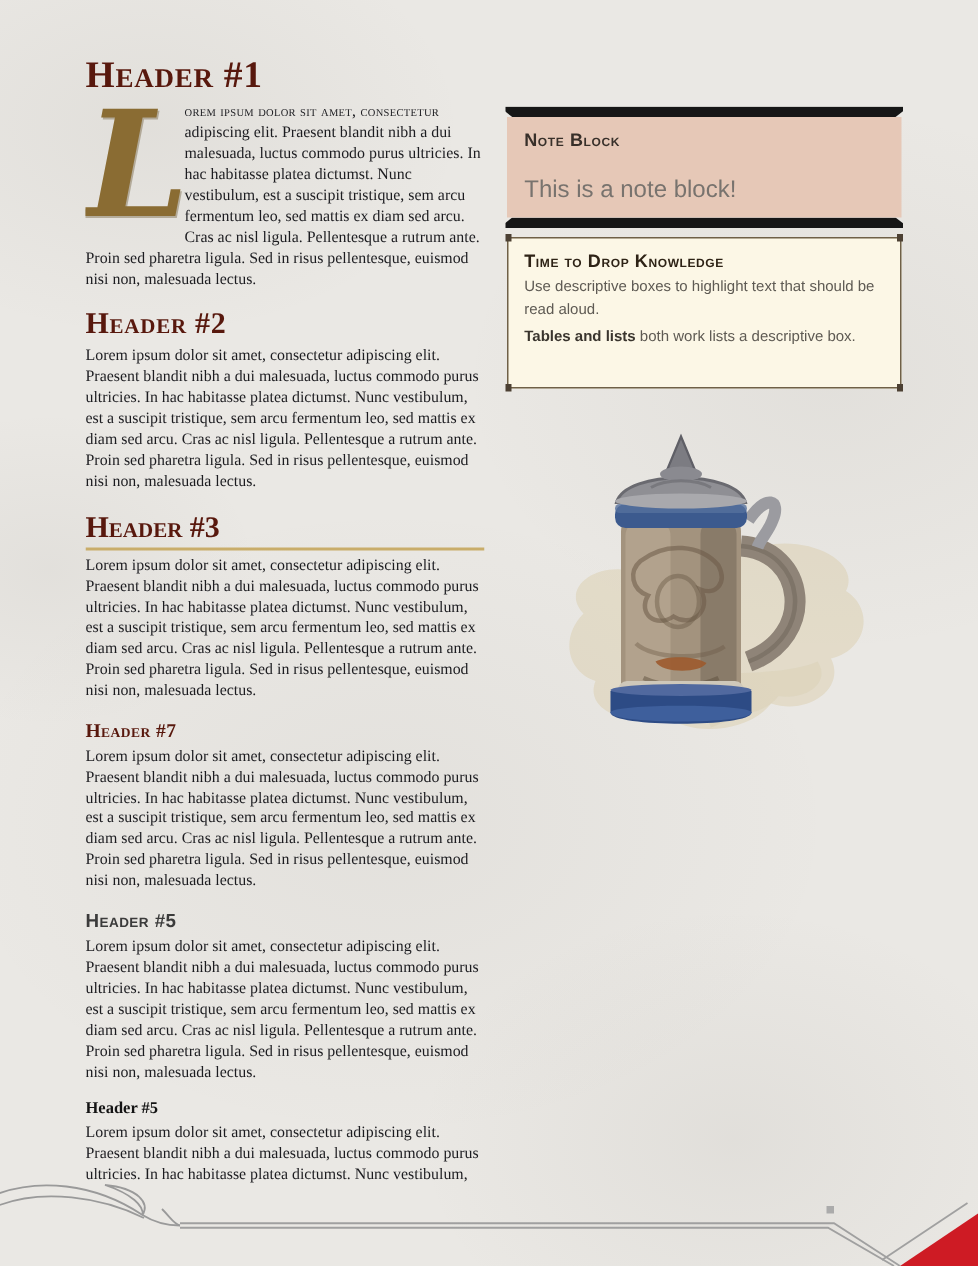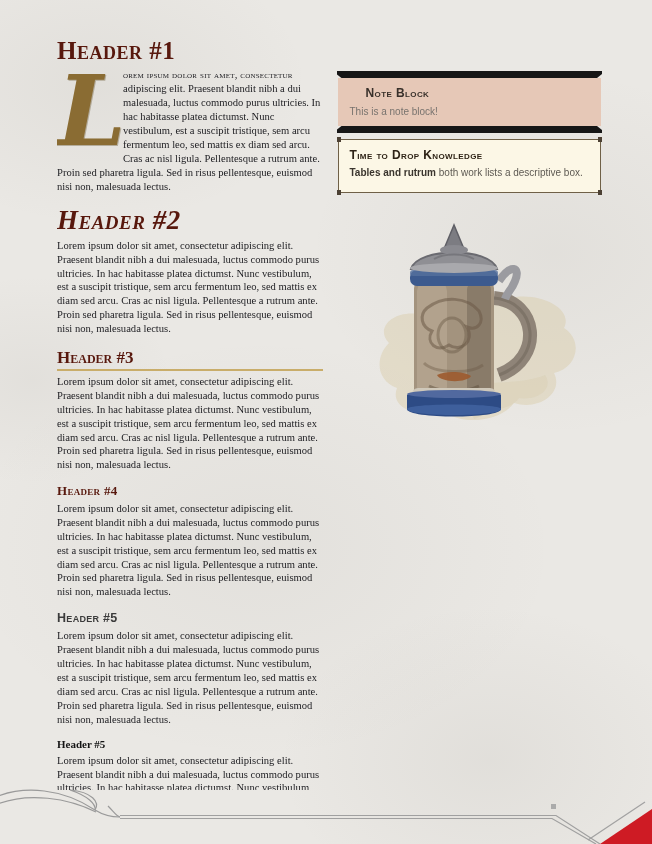--- a/index.html
+++ b/index.html
@@ -18,22 +18,22 @@
   .page { position:relative; width:652px; height:844px; padding:38px 50px 0 57px; }
   .columns { display:flex; gap:14px; height:752px; overflow:hidden; }
   .col { width:266px; overflow:hidden; }
   .col.right { padding-top:25px; }
 
   h1.hb, h2.hb, h3.hb, h4.hb {
     font-family:"Liberation Serif", serif; font-variant:small-caps;
     color:#58180D; margin:0; font-weight:700; line-height:1.05;
   }
   h1.hb { font-size:25px; letter-spacing:0.5px; }
-  h2.hb { font-size:27px; letter-spacing:0.5px; margin-top:13px;font-style:italic; }
-  h3.hb { font-size:17px; border-bottom:2px solid #c9ad6a; padding-bottom:2px; margin-top:13px; }
+  h2.hb { font-size:20px; letter-spacing:0.5px; margin-top:13px; }
+  h3.hb { font-size:20px; border-bottom:2px solid #c9ad6a; padding-bottom:2px; margin-top:13px; }
   h4.hb { font-size:13px; margin-top:12px; letter-spacing:0.3px; }
   h5.hb {
     font-family:"Liberation Sans", sans-serif; font-variant:small-caps;
     color:#3b3b3b; font-size:12.5px; margin:12px 0 0 0; font-weight:700; letter-spacing:0.3px;
   }
   h6.hb {
     font-family:"Liberation Serif", serif; color:#141414;
     font-size:11px; margin:11px 0 0 0; font-weight:700;
   }
 
@@ -52,26 +52,26 @@
 
   
   .note { position:relative; background:#e6c8b7; margin:15px 1px 12px 1px; padding:8px 12px 9px 12px; }
   .note::before, .note::after {
     content:""; position:absolute; left:-5px; right:-5px; height:7px; background:#161616;
   }
   .note::before { top:-7px; clip-path:polygon(0 0, 100% 0, calc(100% - 9px) 100%, 9px 100%); }
   .note::after { bottom:-7px; clip-path:polygon(9px 0, calc(100% - 9px) 0, 100% 100%, 0 100%); }
   .note-title {
     font-family:"Liberation Sans", sans-serif; font-variant:small-caps;
-    font-weight:700; font-size:12px; color:#38302a; letter-spacing:0.4px;margin-left:16px;
+    font-weight:700; font-size:12px; color:#38302a; letter-spacing:0.4px;
   }
-  .note-body { font-family:"Liberation Sans", sans-serif; font-size:10px; color:#78736e; margin-top:6px; }
+  .note-body { font-family:"Liberation Sans", sans-serif; font-size:16px; color:#78736e; margin-top:18px; }
 
   
-  .desc { position:relative; background:#fcf7e6; border:1px solid #6f6047; margin:13px 1px 0 1px; padding:8px 11px 12px 11px; }
+  .desc { position:relative; background:#fcf7e6; border:1px solid #6f6047; margin:13px 1px 0 1px; padding:8px 11px 26px 11px; }
   .pin { position:absolute; width:5px; height:5px; background:#4c4033; }
   .pin.tl { top:-3px; left:-3px; } .pin.tr { top:-3px; right:-3px; }
   .pin.bl { bottom:-3px; left:-3px; } .pin.br { bottom:-3px; right:-3px; }
   .desc-title {
     font-family:"Liberation Sans", sans-serif; font-variant:small-caps;
     font-weight:700; font-size:12px; color:#2e2316; letter-spacing:0.4px;
   }
   .desc-body { font-family:"Liberation Sans", sans-serif; font-size:10px; color:#5e5a53; line-height:15px; margin-top:3px; }
   .desc-body b { color:#3a352e; }
 
@@ -88,42 +88,43 @@
     <div class="col left">
       <h1 class="hb">Header #1</h1>
       <p class="body">
         <span class="dropcap">L</span><span class="smallcaps-lead">orem ipsum dolor sit amet, consectetur</span><span> adipiscing elit. Praesent blandit nibh a dui malesuada, luctus commodo purus ultricies. In hac habitasse platea dictumst. Nunc vestibulum, est a suscipit tristique, sem arcu fermentum leo, sed mattis ex diam sed arcu. Cras ac nisl ligula. Pellentesque a rutrum ante. Proin sed pharetra ligula. Sed in risus pellentesque, euismod nisi non, malesuada lectus.</span>
       </p>
       <div style="clear:both"></div>
       <h2 class="hb">Header #2</h2>
       <p class="body">Lorem ipsum dolor sit amet, consectetur adipiscing elit. Praesent blandit nibh a dui malesuada, luctus commodo purus ultricies. In hac habitasse platea dictumst. Nunc vestibulum, est a suscipit tristique, sem arcu fermentum leo, sed mattis ex diam sed arcu. Cras ac nisl ligula. Pellentesque a rutrum ante. Proin sed pharetra ligula. Sed in risus pellentesque, euismod nisi non, malesuada lectus.</p>
       <h3 class="hb">Header #3</h3>
       <p class="body">Lorem ipsum dolor sit amet, consectetur adipiscing elit. Praesent blandit nibh a dui malesuada, luctus commodo purus ultricies. In hac habitasse platea dictumst. Nunc vestibulum, est a suscipit tristique, sem arcu fermentum leo, sed mattis ex diam sed arcu. Cras ac nisl ligula. Pellentesque a rutrum ante. Proin sed pharetra ligula. Sed in risus pellentesque, euismod nisi non, malesuada lectus.</p>
-      <h4 class="hb">Header #4</h4>
+      <h4 class="hb">Header #7</h4>
       <p class="body">Lorem ipsum dolor sit amet, consectetur adipiscing elit. Praesent blandit nibh a dui malesuada, luctus commodo purus ultricies. In hac habitasse platea dictumst. Nunc vestibulum, est a suscipit tristique, sem arcu fermentum leo, sed mattis ex diam sed arcu. Cras ac nisl ligula. Pellentesque a rutrum ante. Proin sed pharetra ligula. Sed in risus pellentesque, euismod nisi non, malesuada lectus.</p>
       <h5 class="hb">Header #5</h5>
       <p class="body">Lorem ipsum dolor sit amet, consectetur adipiscing elit. Praesent blandit nibh a dui malesuada, luctus commodo purus ultricies. In hac habitasse platea dictumst. Nunc vestibulum, est a suscipit tristique, sem arcu fermentum leo, sed mattis ex diam sed arcu. Cras ac nisl ligula. Pellentesque a rutrum ante. Proin sed pharetra ligula. Sed in risus pellentesque, euismod nisi non, malesuada lectus.</p>
       <h6 class="hb">Header #5</h6>
       <p class="body">Lorem ipsum dolor sit amet, consectetur adipiscing elit. Praesent blandit nibh a dui malesuada, luctus commodo purus ultricies. In hac habitasse platea dictumst. Nunc vestibulum, est a suscipit tristique, sem arcu fermentum</p>
     </div>
 
     <div class="col right">
 
       <div class="note">
         <div class="note-title">Note Block</div>
         <div class="note-body">This is a note block!</div>
       </div>
 
       <div class="desc">
         <div class="pin tl"></div>
         <div class="pin tr"></div>
         <div class="pin bl"></div>
         <div class="pin br"></div>
         <div class="desc-title">Time to Drop Knowledge</div>
-        <div class="desc-body indent"><b>Tables and rutrum</b><span> both work lists a descriptive box.</span></div>
+        <div class="desc-body">Use descriptive boxes to highlight text that should be read aloud.</div>
+        <div class="desc-body indent"><b>Tables and lists</b><span> both work lists a descriptive box.</span></div>
       </div>
 
       <svg class="illustration" width="240" height="215" viewBox="0 0 240 215">
         <g opacity="0.55">
           <path fill="#d5c69c" opacity="0.7" d="M40,120 C25,105 45,85 75,92 C85,70 130,62 160,75 C190,68 225,85 215,105 C235,118 228,145 205,150 C215,170 190,188 165,180 C150,200 110,202 95,188 C70,196 40,185 48,165 C28,158 25,135 40,120 Z"></path>
           <path fill="#cdbd90" opacity="0.5" d="M70,150 C60,170 85,185 110,178 C125,192 160,190 170,175 C190,178 205,165 196,152 C180,160 120,165 70,150 Z"></path>
           <path fill="#c8b888" opacity="0.45" d="M120,185 L135,192 L125,196 Z"></path>
         </g>
         <g>
           <path d="M145,75 C188,78 196,135 150,152" fill="none" stroke="#8f8478" stroke-width="14"></path>

